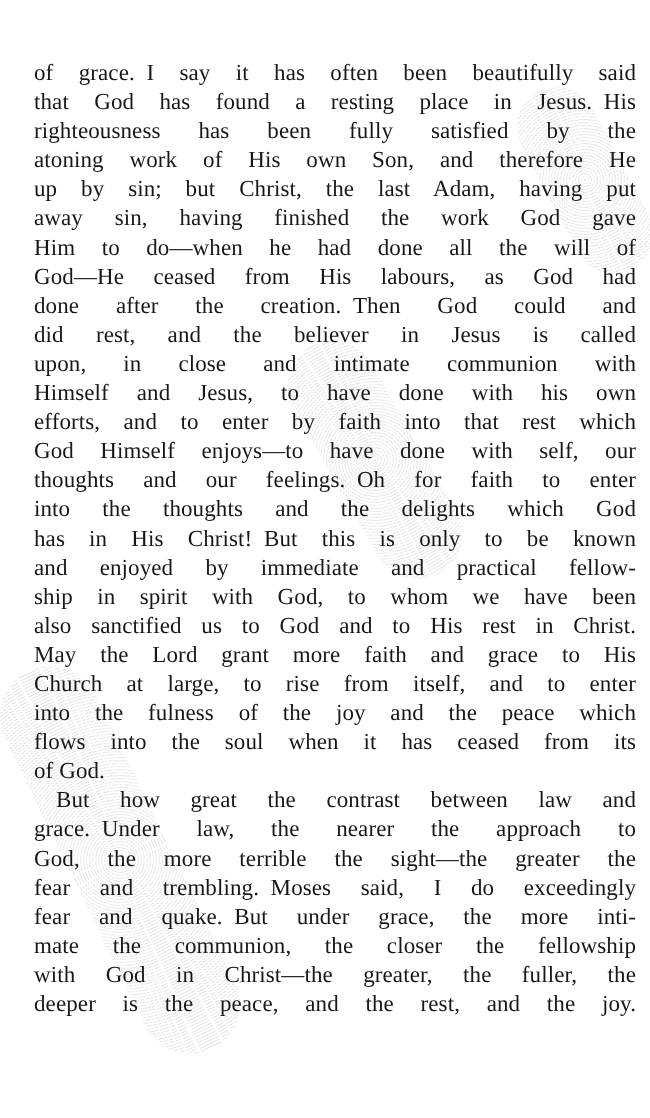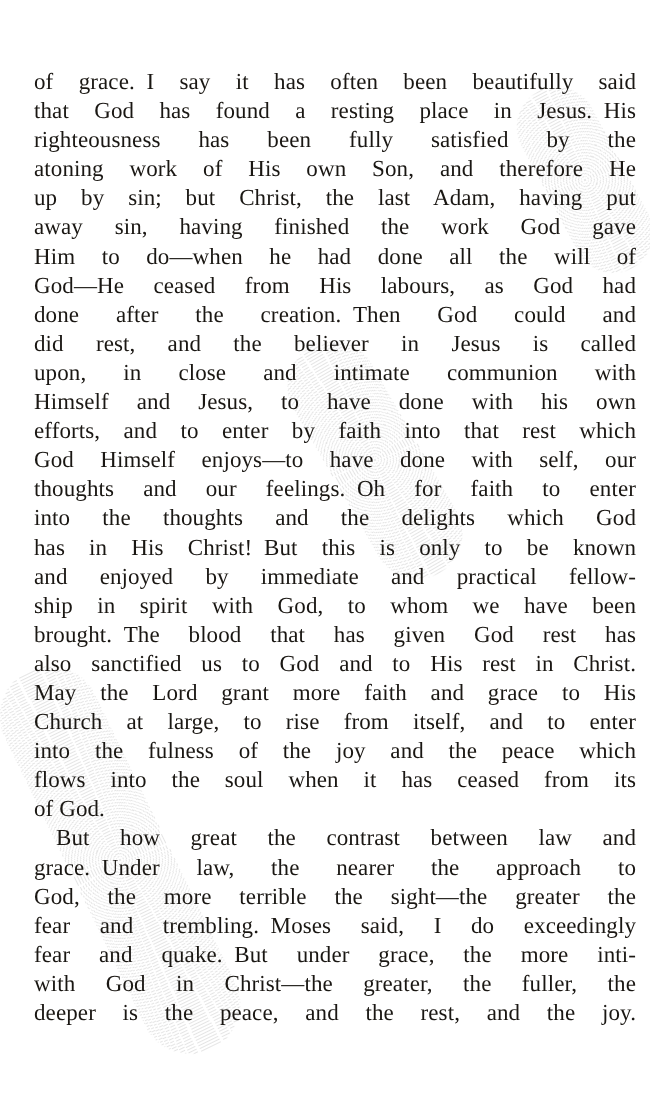--- a/index.html
+++ b/index.html
@@ -24,21 +24,20 @@
     text-align: center;
     font-size: 26px;
     font-weight: bold;
     letter-spacing: 1px;
   }
   .page-body {
     position: absolute;
     top: 58px;
     left: 34px;
     right: 14px;
-    margin-top: 9px;
   }
   .para { margin: 0; }
   .para.indent .line:first-child { text-indent: 22px; }
   .line {
     font-size: 23px;
     line-height: 29.1px;
     text-align: justify;
     text-align-last: justify;
     letter-spacing: 0.1px;
     white-space: normal;
@@ -81,31 +80,31 @@
         <div class="line">did rest, and the believer in Jesus is called</div>
         <div class="line">upon, in close and intimate communion with</div>
         <div class="line">Himself and Jesus, to have done with his own</div>
         <div class="line">efforts, and to enter by faith into that rest which</div>
         <div class="line">God Himself enjoys—to have done with self, our</div>
         <div class="line">thoughts and our feelings. Oh for faith to enter</div>
         <div class="line">into the thoughts and the delights which God</div>
         <div class="line">has in His Christ! But this is only to be known</div>
         <div class="line">and enjoyed by immediate and practical fellow-</div>
         <div class="line">ship in spirit with God, to whom we have been</div>
-        <div class="line">brought. The blood that has given God rest has</div>
         <div class="line">also sanctified us to God and to His rest in Christ.</div>
         <div class="line">May the Lord grant more faith and grace to His</div>
         <div class="line">Church at large, to rise from itself, and to enter</div>
         <div class="line">into the fulness of the joy and the peace which</div>
         <div class="line">flows into the soul when it has ceased from its</div>
         <div class="line short">of God.</div>
       </div>
       <div class="para indent">
         <div class="line">But how great the contrast between law and</div>
         <div class="line">grace. Under law, the nearer the approach to</div>
         <div class="line">God, the more terrible the sight—the greater the</div>
         <div class="line">fear and trembling. Moses said, I do exceedingly</div>
         <div class="line">fear and quake. But under grace, the more inti-</div>
+        <div class="line">mate the communion, the closer the fellowship</div>
         <div class="line">with God in Christ—the greater, the fuller, the</div>
         <div class="line">deeper is the peace, and the rest, and the joy.</div>
       </div>
     </div>
 </div>
 
 </body></html>

